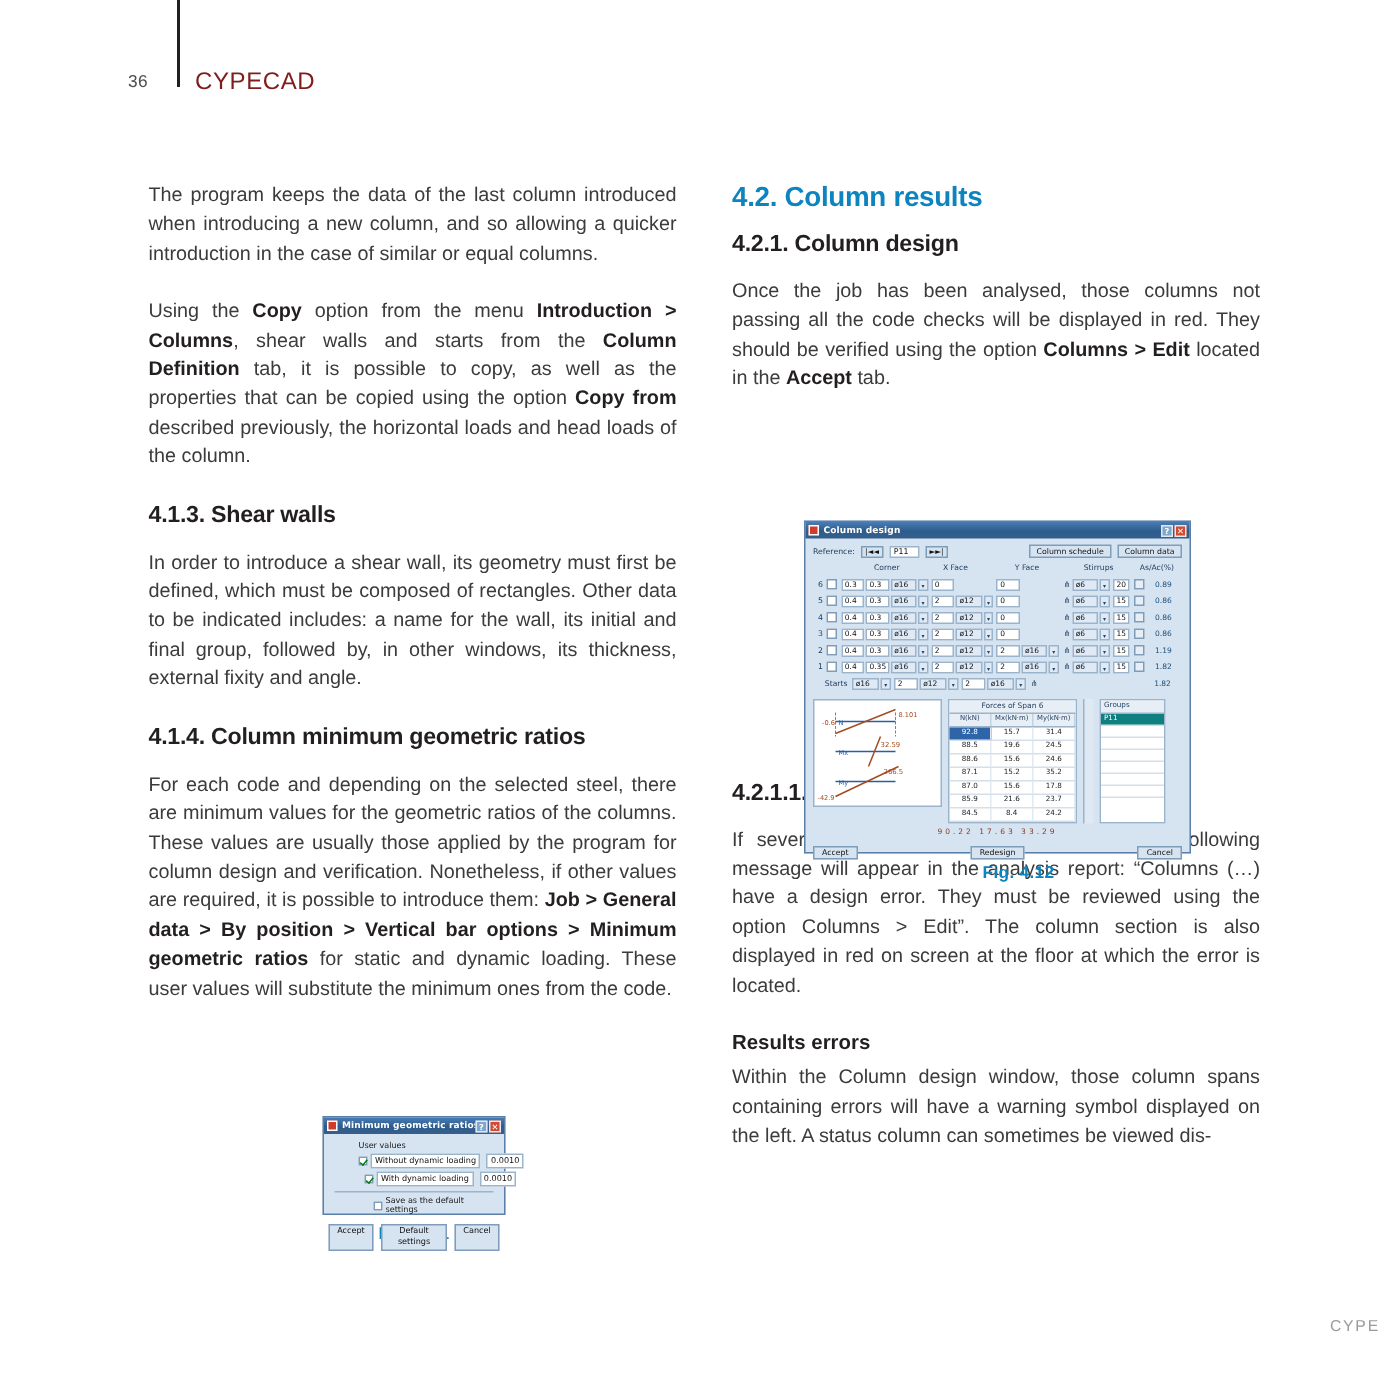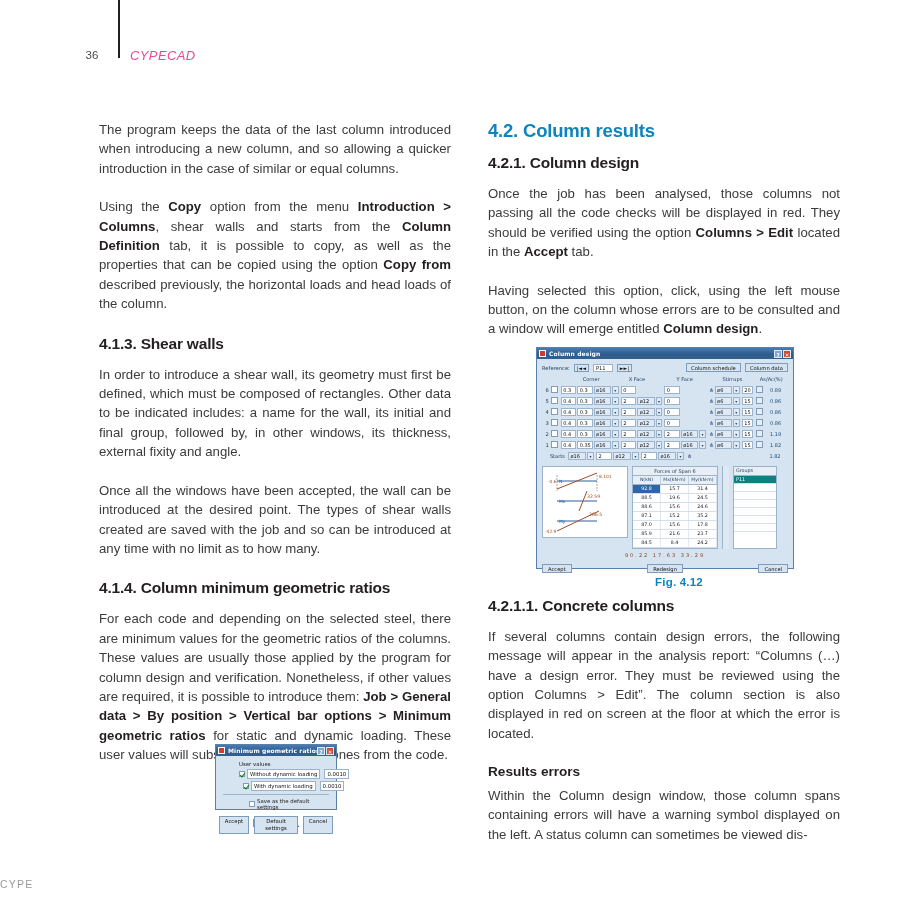--- a/index.html
+++ b/index.html
@@ -20,21 +20,21 @@
   }
   .page-num {
     font-size:11.5px; color:#4d4d4d; width:28px;
     text-align:center; letter-spacing:.2px;
   }
   .header-rule {
     position:absolute; left:118px; top:0px;
     width:2px; height:58px; background:#231f20;
   }
   .header-title {
-    margin-left:24px; font-size:13px; color:#ec4899; letter-spacing:.4px;font-style:italic;
+    margin-left:24px; font-size:16px; color:#7f1d1d; letter-spacing:.4px;
   }
 
   
   .col {
     position:absolute; top:120px; width:352px;
     font-size:13.2px; line-height:19.4px;
     text-align:justify; color:#3b3b3b;
   }
   .col-left  { left:99px; }
   .col-right { left:488px; }
@@ -59,21 +59,21 @@
     font-size:13.6px; font-weight:bold; color:#231f20;
   }
 
   .figcaption {
     text-align:center; color:#0e84bf; font-weight:bold;
     font-size:11.5px; margin-top:7px; letter-spacing:.2px;
   }
 
   .footer {
     position:absolute; left:0; right:0; top:878px;
-    text-align:left; color:#9a9a9a; font-size:10.5px; letter-spacing:1.2px;
+    text-align:right; color:#9a9a9a; font-size:10.5px; letter-spacing:1.2px;
   }
 
   
   .winbox {
     border:1px solid #5a7fa8;
     background:#d6e3f0;
     font-family:"DejaVu Sans", sans-serif;
     position:relative;
   }
   .titlebar {
@@ -232,21 +232,20 @@
 <div class="header-rule"></div>
 
 <div class="col col-left">
 
   <p class="body">The program keeps the data of the last column introduced when introducing a new column, and so allowing a quicker introduction in the case of similar or equal columns.</p>
 
   <p class="body"><span>Using the </span><b>Copy</b><span> option from the menu </span><b>Introduction &gt; Columns</b><span>, shear walls and starts from the </span><b>Column Definition</b><span> tab, it is possible to copy, as well as the properties that can be copied using the option </span><b>Copy from</b><span> described previously, the horizontal loads and head loads of the column.</span></p>
 
   <h3 class="sec spaced">4.1.3. Shear walls</h3>
   <p class="body">In order to introduce a shear wall, its geometry must first be defined, which must be composed of rectangles. Other data to be indicated includes: a name for the wall, its initial and final group, followed by, in other windows, its thickness, external fixity and angle.</p>
-  <p class="body">Once all the windows have been accepted, the wall can be introduced at the desired point. The types of shear walls created are saved with the job and so can be introduced at any time with no limit as to how many.</p>
 
   <h3 class="sec spaced">4.1.4. Column minimum geometric ratios</h3>
   <p class="body"><span>For each code and depending on the selected steel, there are minimum values for the geometric ratios of the columns. These values are usually those applied by the program for column design and verification. Nonetheless, if other values are required, it is possible to introduce them: </span><b>Job &gt; General data &gt; By position &gt; Vertical bar options &gt; Minimum geometric ratios</b><span> for static and dynamic loading. These user values will substitute the minimum ones from the code.</span></p>
 
 </div>
 
 <div id="fig411-wrap">
   <div id="fig411" class="winbox">
     <div class="titlebar">
       <span class="tb-ico"></span>
@@ -287,21 +286,20 @@
   <div class="figcaption">Fig. 4.11</div>
 </div>
 
 <div class="col col-right">
 
   <h2 class="sec-blue">4.2. Column results</h2>
   <h3 class="sec">4.2.1. Column design</h3>
 
   <p class="body"><span>Once the job has been analysed, those columns not passing all the code checks will be displayed in red. They should be verified using the option </span><b>Columns &gt; Edit</b><span> located in the </span><b>Accept</b><span> tab.</span></p>
 
-  <p class="body"><span>Having selected this option, click, using the left mouse button, on the column whose errors are to be consulted and a window will emerge entitled </span><b>Column design</b><span>.</span></p>
 
   <div style="height:238px;"></div>
 
   <h3 class="sec">4.2.1.1. Concrete columns</h3>
   <p class="body">If several columns contain design errors, the following message will appear in the analysis report: “Columns (…) have a design error. They must be reviewed using the option Columns &gt; Edit”. The column section is also displayed in red on screen at the floor at which the error is located.</p>
 
   <h4 class="sub">Results errors</h4>
   <p class="body">Within the Column design window, those column spans containing errors will have a warning symbol displayed on the left. A status column can sometimes be viewed dis-</p>
 
 </div>

